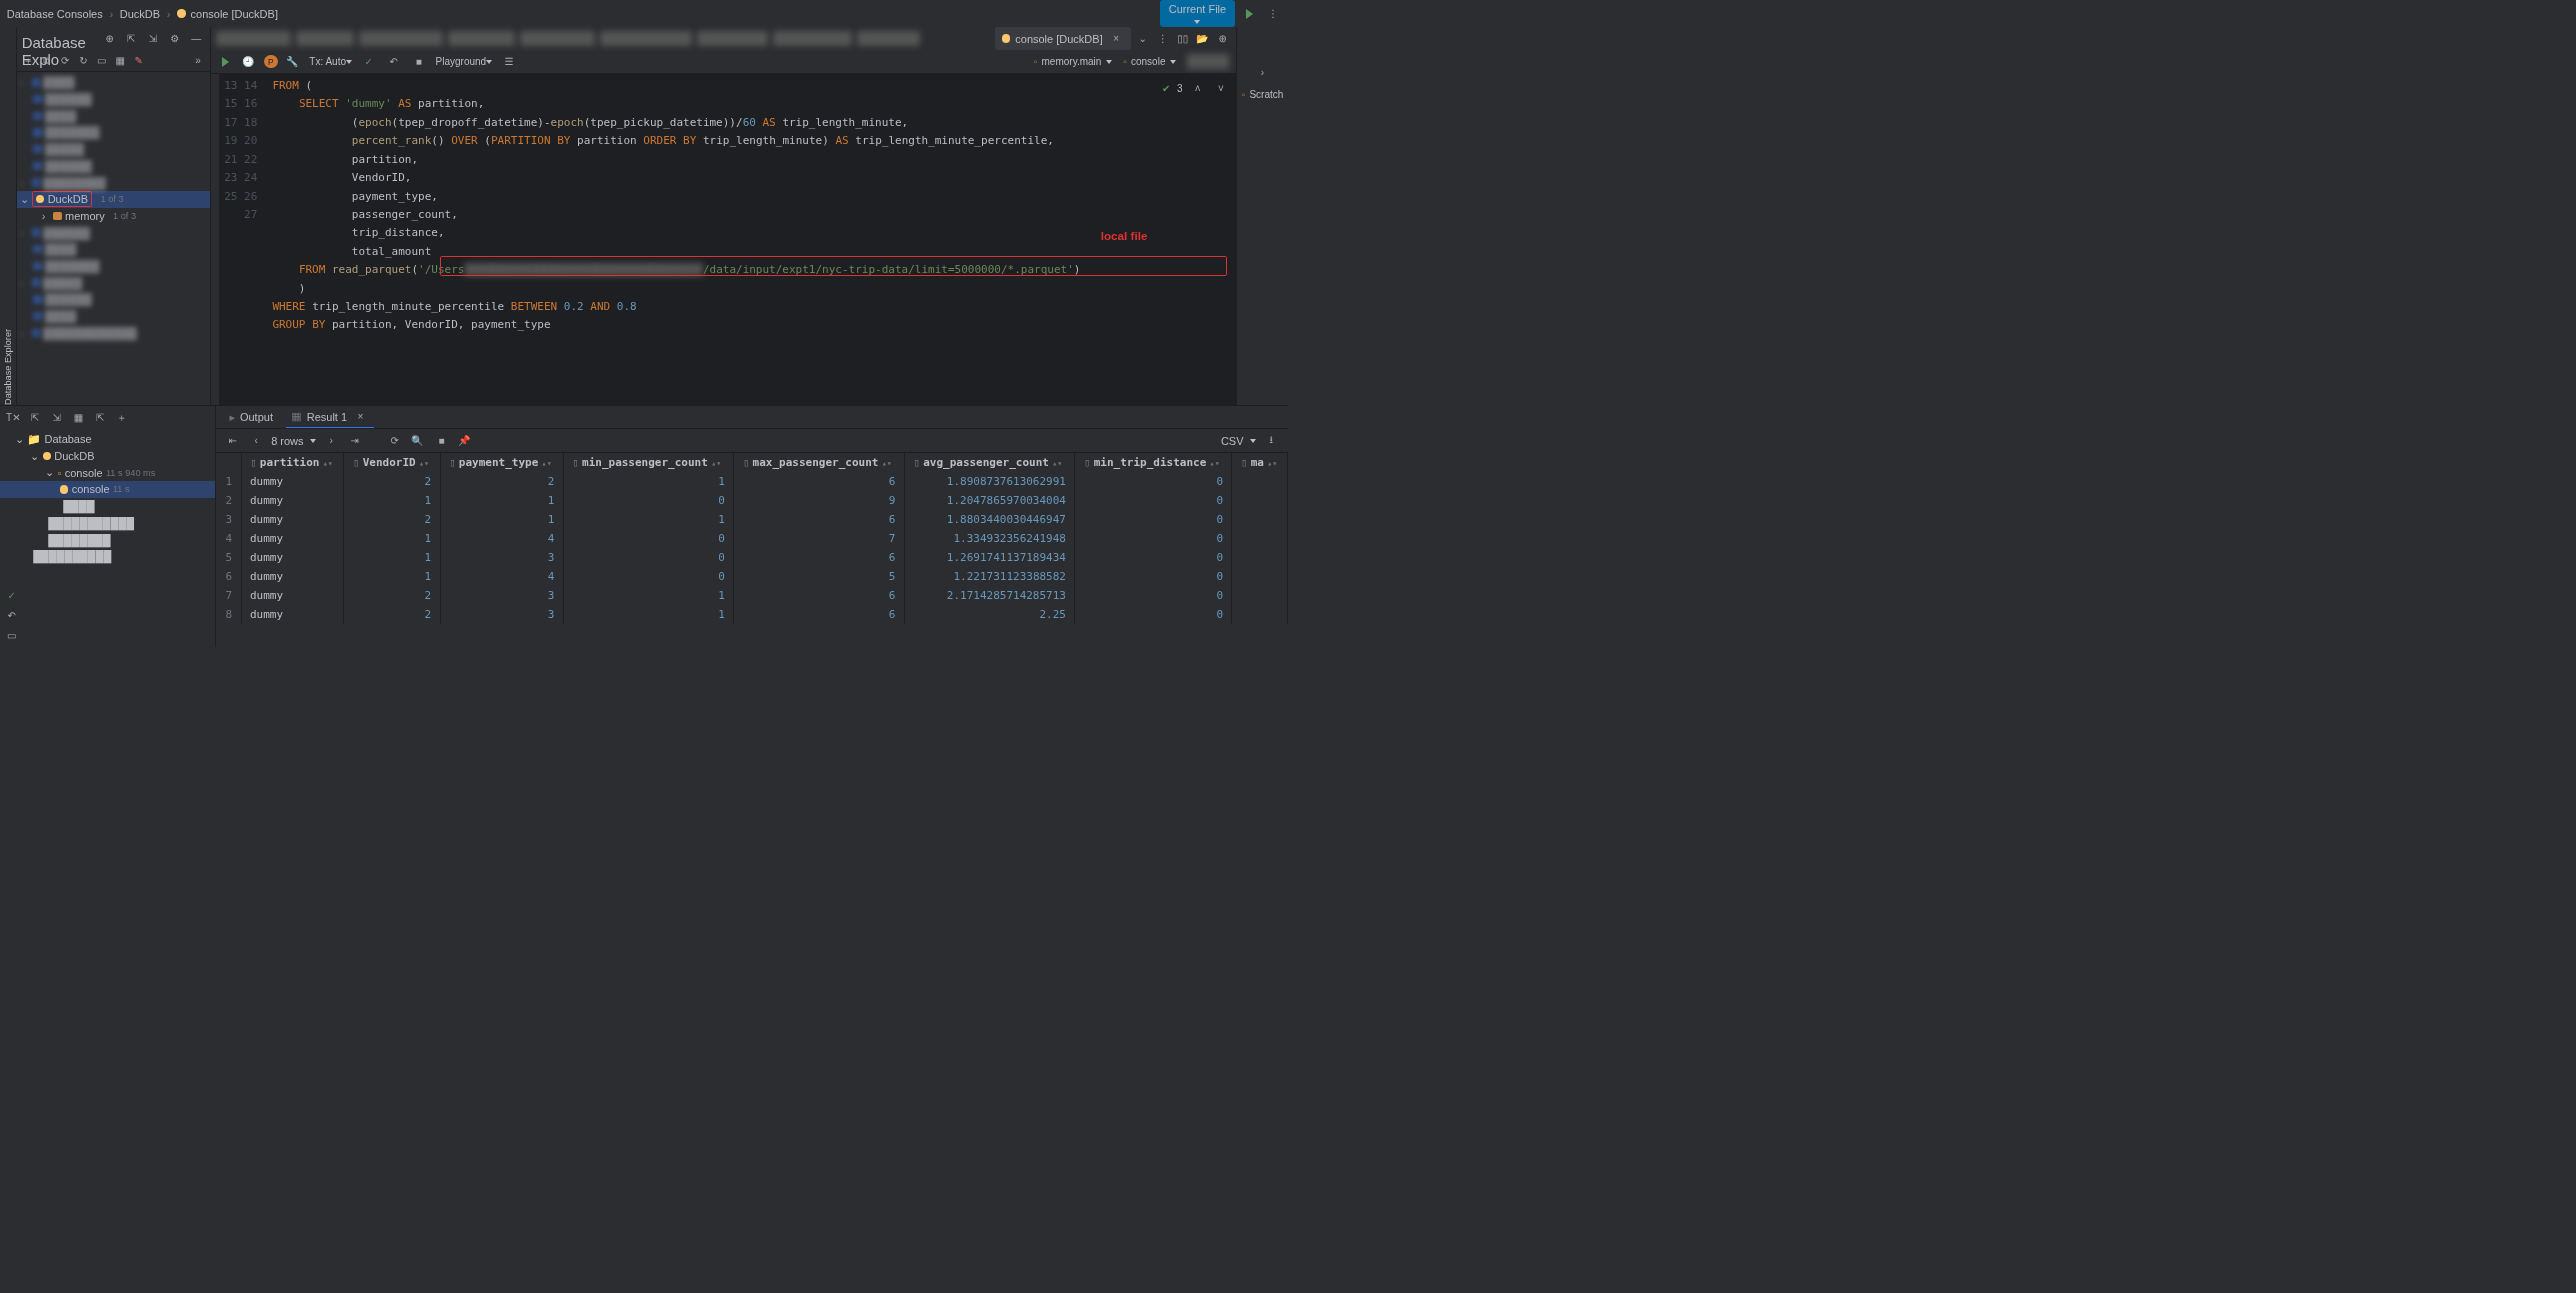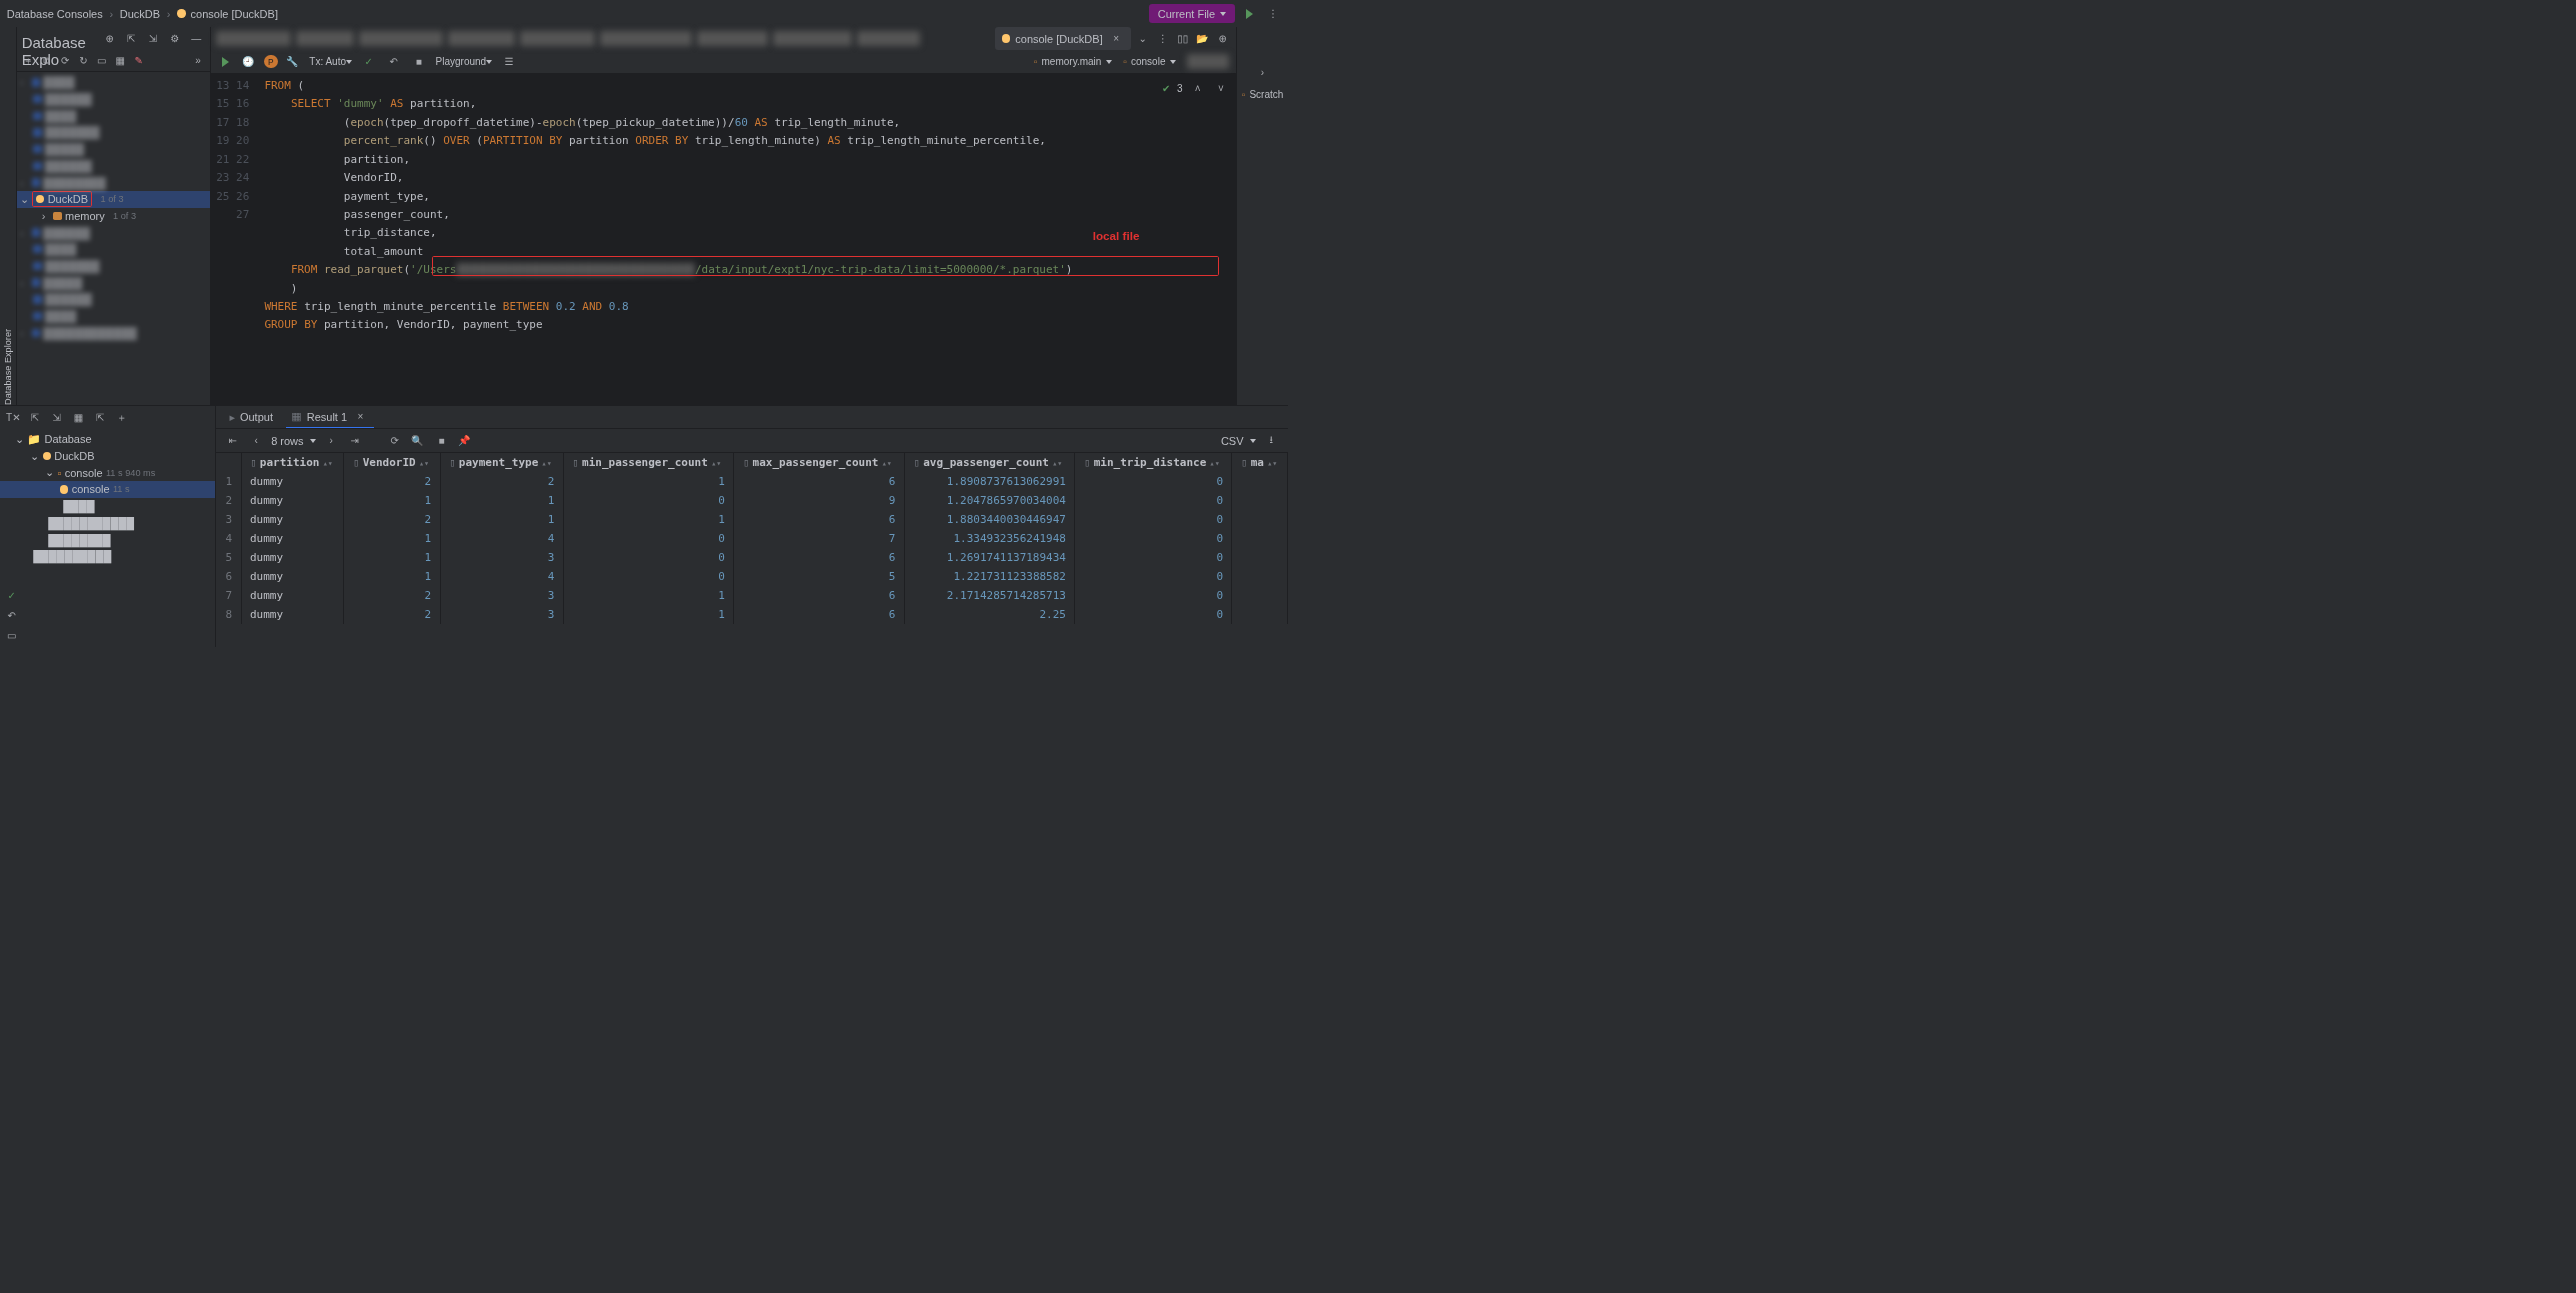--- a/index.html
+++ b/index.html
@@ -7,21 +7,21 @@
 .root { display: flex; flex-direction: column; height: 100%; }
 
 
 .topbar { display: flex; align-items: center; height: 27px; padding: 0 6.7px; background: #2b2d30; }
 .breadcrumbs { display: flex; align-items: center; gap: 6.7px; flex: 1; }
 .breadcrumbs .sep { color: #6f737a; }
 .breadcrumbs .item { color: #bcbec4; }
 .breadcrumbs .iconwrap { display: flex; align-items: center; gap: 5px; }
 .dot-ico { width: 8.4px; height: 8.4px; border-radius: 50%; background: #ffc66d; display: inline-block; }
 .run-select { display: flex; align-items: center; gap: 6.7px; }
-.run-btn { background: #701a75; padding: 3.3px 8.4px; border-radius: 3.3px; cursor: pointer; display: flex; align-items: center; gap: 5px; }
+.run-btn { background: #0369a1; padding: 3.3px 8.4px; border-radius: 3.3px; cursor: pointer; display: flex; align-items: center; gap: 5px; flex-direction: column; }
 .caret-down { width: 0; height: 0; border-left: 3.3px solid transparent; border-right: 3.3px solid transparent; border-top: 4.2px solid #bcbec4; }
 .play-tri { width: 0; height: 0; border-top: 5px solid transparent; border-bottom: 5px solid transparent; border-left: 7.5px solid #57965c; }
 
 
 .main { flex: 1; display: flex; min-height: 0; }
 
 
 .side-tab { width: 16.7px; background: #2b2d30; border-right: 0.8px solid #1e1f22; display: flex; justify-content: center; padding-top: 33px; }
 .side-tab-txt { writing-mode: vertical-rl; transform: rotate(180deg); color: #bcbec4; font-size: 9.2px; }
 
@@ -46,21 +46,21 @@
 .tabs-row .blur-strip { flex: 1; display: flex; gap: 5px; }
 .blur-block { height: 15px; background: #555; filter: blur(3.3px); border-radius: 1.7px; }
 .active-tab { display: flex; align-items: center; gap: 5px; padding: 3.3px 6.7px; background: #393b40; border-radius: 3.3px; }
 .ed-tb { display: flex; align-items: center; height: 23.4px; padding: 0 6.7px; gap: 8.4px; border-bottom: 0.8px solid #1e1f22; }
 .ed-tb .grp { display: flex; align-items: center; gap: 6.7px; }
 .tx-label { color: #bcbec4; font-size: 10px; display: flex; align-items: center; gap: 0; }
 .ed-tb .rightgrp { margin-left: auto; display: flex; align-items: center; gap: 11.7px; }
 .pill { display: flex; align-items: center; gap: 4.2px; font-size: 10px; }
 
 
-.code-wrap { flex: 1; display: flex; position: relative; overflow: hidden; background: #1e1f22; min-height: 0; }
+.code-wrap { flex: 1; display: flex; position: relative; overflow: hidden; background: #1e1f22; min-height: 0; margin-left: 8px; }
 .gutter { width: 47px; padding: 3.3px 8.4px 3.3px 0; text-align: right; color: #4b5059; font-family: 'Menlo', 'Consolas', monospace; font-size: 11px; line-height: 18.4px; }
 .code { flex: 1; padding: 3.3px 6.7px; font-family: 'Menlo', 'Consolas', monospace; font-size: 11px; line-height: 18.4px; white-space: pre; position: relative; }
 .kw { color: #cc7832; }
 .fn { color: #b09d79; }
 .str { color: #6a8759; }
 .num { color: #6897bb; }
 .ident { color: #bcbec4; }
 .red-box { position: absolute; border: 1.7px solid #e03131; border-radius: 1.7px; }
 .red-label { position: absolute; color: #e03131; font: 700 11.7px sans-serif; }
 .status-strip { position: absolute; top: 6.7px; right: 6.7px; display: flex; align-items: center; gap: 6.7px; font-size: 10px; }

